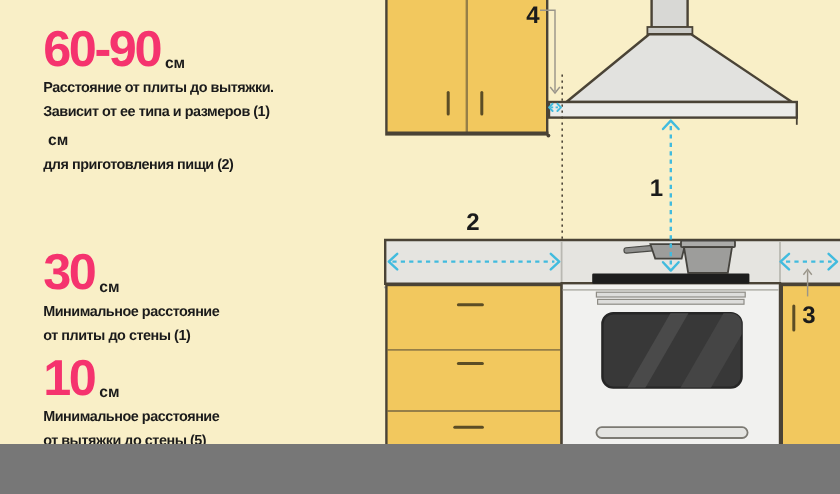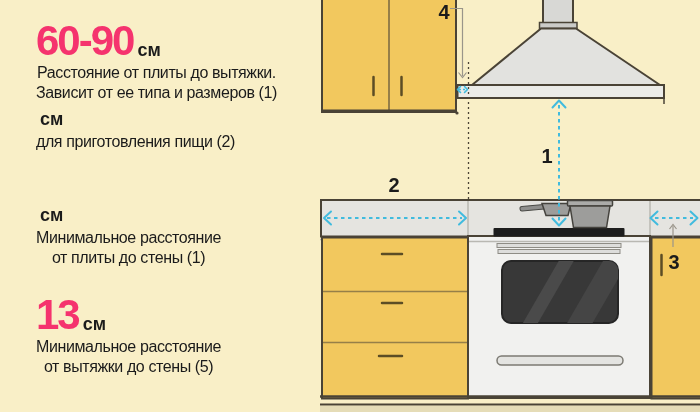--- a/index.html
+++ b/index.html
@@ -8,38 +8,37 @@
     --text:#1B1B1B;
     --cabinet:#F2C85E;
     --counter:#E5E4E0;
     --hood:#E2E2DF;
     --stove:#F1F1EF;
     --measure:#41BBDE;
     --outline:#4A4336;
   }
   html,body{margin:0;padding:0;background:#777;}
   .stage{
-    position:relative;width:700px;height:412px;overflow:hidden;
+    position:relative;width:700px;height:370px;overflow:hidden;
     background:var(--bg);
     font-family:"Liberation Sans",sans-serif;
-    text-align:center;
   }
   .left-panel{position:absolute;left:0;top:0;width:320px;height:412px;}
   .info-item{position:absolute;left:36px;}
   .num-row{display:flex;align-items:flex-end;}
   .num-value{
     font-size:42px;font-weight:bold;line-height:42px;
     color:var(--accent);letter-spacing:-2px;
   }
   .num-unit{
-    font-size:18px;font-weight:bold;color:var(--text);
+    font-size:13px;font-weight:bold;color:var(--text);
     margin-left:4px;padding-bottom:3px;line-height:1;letter-spacing:0;
   }
   .desc{
-    font-size:16px;font-weight:normal;color:var(--text);
+    font-size:12px;font-weight:bold;color:var(--text);
     line-height:20px;letter-spacing:-0.4px;margin-top:1px;white-space:nowrap;
   }
   .i1{top:20px}.i2{top:110px}.i3{top:206px}.i4{top:294px}
 
   .diagram{position:absolute;left:320px;top:0;}
 
   
   .cab{fill:var(--cabinet);stroke:var(--outline);stroke-width:2;}
   .cab-line{stroke:rgba(74,67,54,0.55);stroke-width:1.5;}
   .handle{stroke:#5C4D25;stroke-width:2.5;stroke-linecap:round;}
@@ -77,31 +76,32 @@
       <div class="num-row">
         <span class="num-unit">см</span>
       </div>
       <div class="desc">
         <div>для приготовления пищи (2)</div>
       </div>
     </div>
 
     <div class="info-item i3">
       <div class="num-row">
+        <span class="num-value">30</span>
         <span class="num-unit">см</span>
       </div>
       <div class="desc">
         <div>Минимальное расстояние</div>
         <div>от плиты до стены (1)</div>
       </div>
     </div>
 
     <div class="info-item i4">
       <div class="num-row">
-        <span class="num-value">13</span>
+        <span class="num-value">10</span>
         <span class="num-unit">см</span>
       </div>
       <div class="desc">
         <div>Минимальное расстояние</div>
         <div>от вытяжки до стены (5)</div>
       </div>
     </div>
 
   </div>
 

